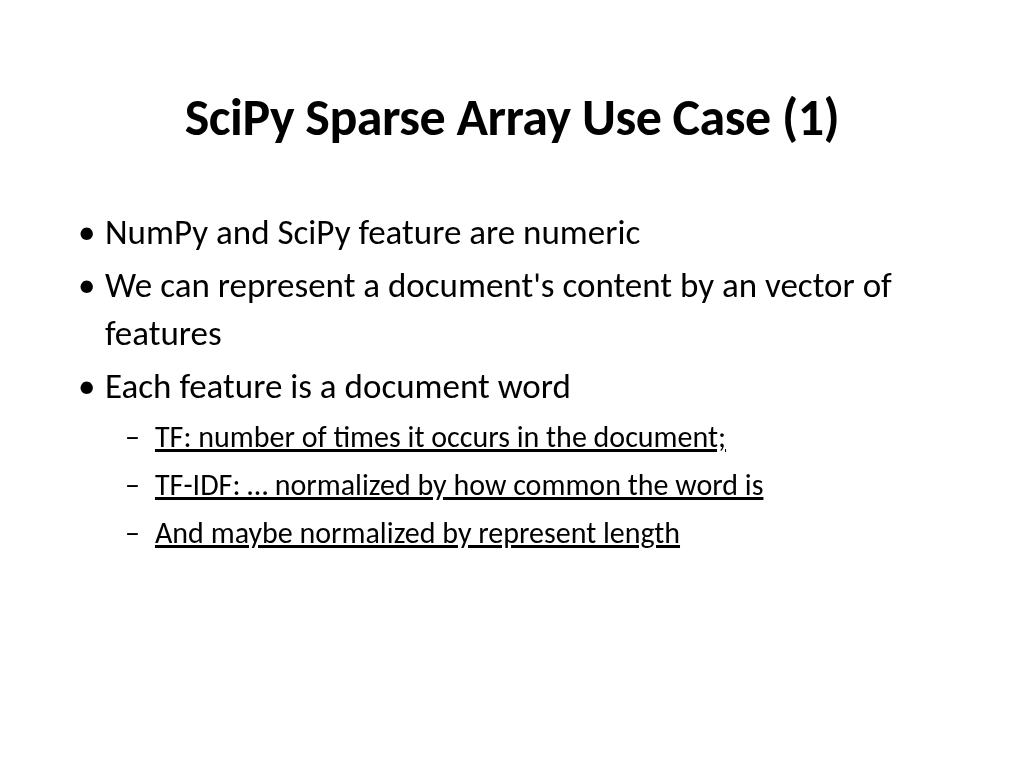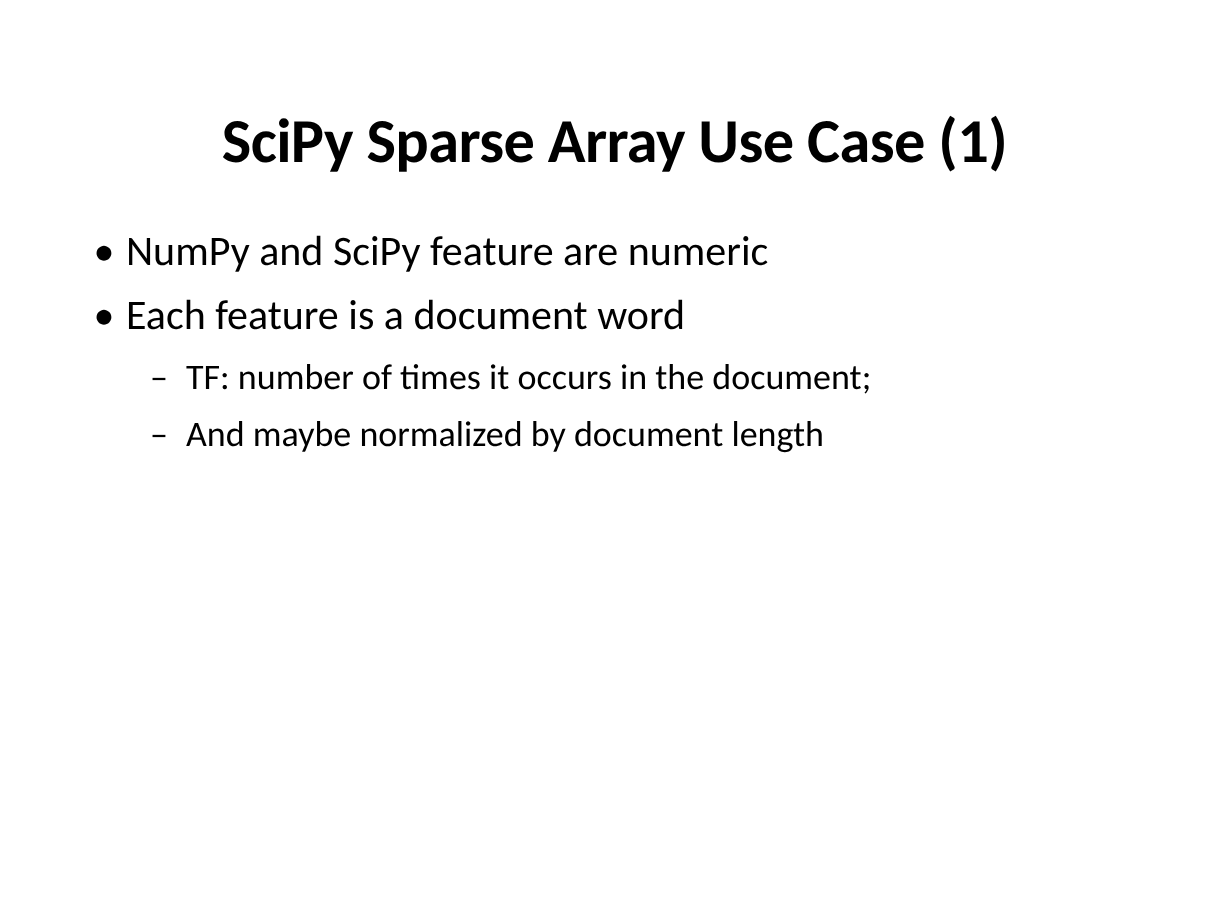--- a/index.html
+++ b/index.html
@@ -12,21 +12,21 @@
       height: 768px;
       background: white;
       font-family: Calibri, 'Segoe UI', Arial, sans-serif;
       color: #000;
       padding: 85px 75px 50px 75px;
     }
     .title {
       font-size: 52px;
       font-weight: bold;
       text-align: center;
-      margin-bottom: 38px;
+      margin-bottom: 60px;
       letter-spacing: -0.5px;
     }
     .bullet-list {
       list-style: none;
     }
     .bullet-item {
       font-size: 35px;
       line-height: 1.35;
       margin-bottom: 6px;
       padding-left: 30px;
@@ -42,35 +42,38 @@
     .sub-list {
       list-style: none;
       margin-top: 5px;
     }
     .sub-item {
       font-size: 30px;
       line-height: 1.4;
       margin-bottom: 6px;
       padding-left: 80px;
       position: relative;
+      text-decoration: underline;
     }
     .sub-item::before {
       content: "–";
       position: absolute;
       left: 50px;
       top: 0;
       font-size: 30px;
     }
   </style>
 </head>
 <body>
 
 <h1 class="title">SciPy Sparse Array Use Case (1)</h1>
 
 <ul class="bullet-list">
   <li class="bullet-item">NumPy and SciPy feature are numeric</li>
+  <li class="bullet-item">We can represent a document's content by an vector of features</li>
   <li class="bullet-item">Each feature is a document word</li>
 </ul>
 
 <ul class="sub-list">
   <li class="sub-item"> TF: number of times it occurs in the document;</li>
-  <li class="sub-item">And maybe normalized by document length</li>
+  <li class="sub-item">TF-IDF:  … normalized by how common the word is</li>
+  <li class="sub-item">And maybe normalized by represent length</li>
 </ul>
 
 </body></html>

